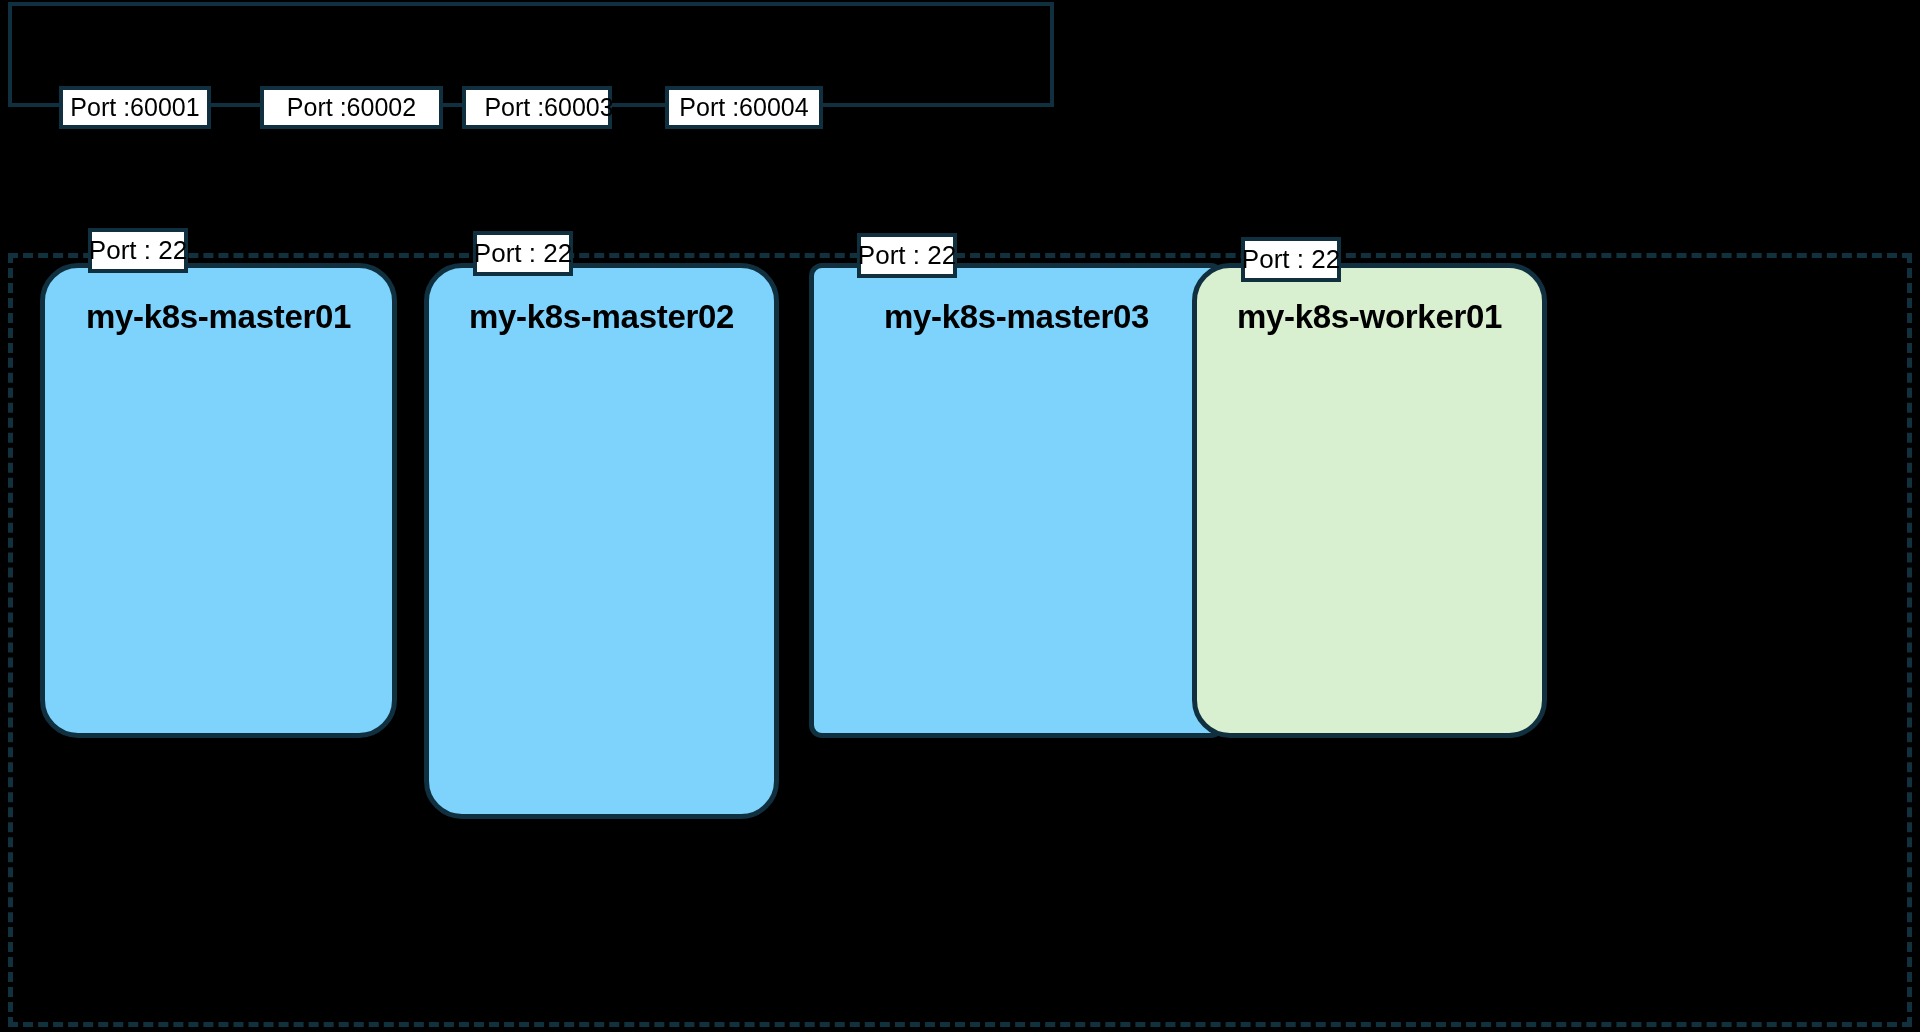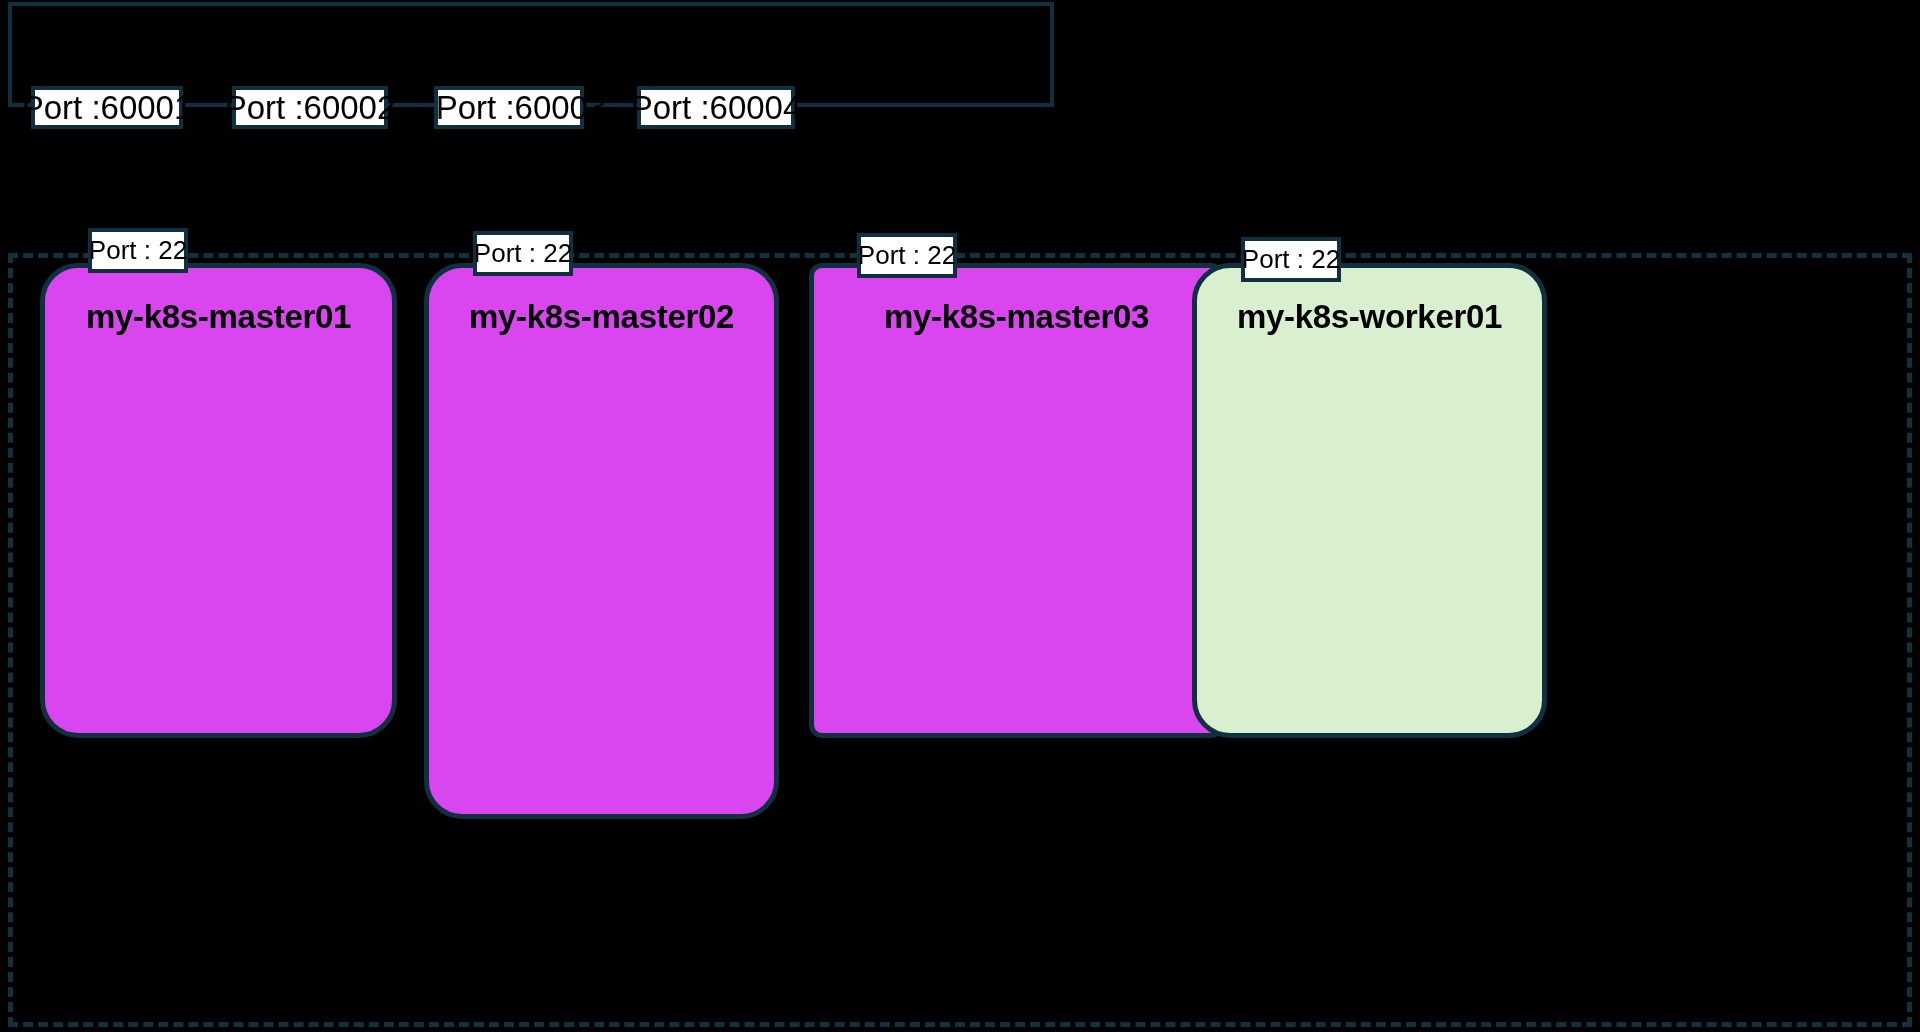--- a/index.html
+++ b/index.html
@@ -41,25 +41,26 @@
   .nat-port {
     position: absolute;
     height: 43px;
     background: #ffffff;
     border: 4px solid #10303f;
     box-sizing: border-box;
     display: flex;
     align-items: center;
     justify-content: center;
     color: #000000;
-    font-size: 33px;
+    font-size: 25px;
     font-family: "Liberation Sans", sans-serif;
     letter-spacing: 0px;
     white-space: nowrap;
     z-index: 6;
+    margin-left: 28px;
   }
 
   
   .vm-container {
     position: absolute;
     left: 8px;
     top: 253px;
     width: 1904px;
     height: 774px;
     border: 5px dashed #12313f;
@@ -68,21 +69,21 @@
   }
 
   
   .vm-card {
     position: absolute;
     border: 5px solid #10303f;
     border-radius: 38px;
     box-sizing: border-box;
     z-index: 3;
   }
-  .vm-card.peach { background: #d946ef; }
+  .vm-card.peach { background: #7dd3fc; }
   .vm-card.green { background: #d8efd0; padding-left: 33px; }
 
   .vm-title {
     position: absolute;
     left: 0;
     right: 0;
     top: 30px;
     text-align: center;
     font-size: 33px;
     font-weight: bold;
@@ -111,21 +112,21 @@
 </style>
 </head>
 <body>
 
 <div id="diagram">
 
   <div class="host-rect"></div>
 
   <div id="nat-ports-layer">
       <div class="nat-port" style="left: 31px; top: 86px; width: 152px;">Port :60001</div>
-      <div class="nat-port" style="left: 232px; top: 86px; width: 156px;">Port :60002</div>
+      <div class="nat-port" style="left: 232px; top: 86px; width: 183px;">Port :60002</div>
       <div class="nat-port" style="left: 434px; top: 86px; width: 150px; padding-left: 24px;">Port :60003</div>
       <div class="nat-port" style="left: 637px; top: 86px; width: 158px; text-align: right;">Port :60004</div>
     </div>
 
   <div class="vm-container"></div>
 
   <div id="vm-layer">
       <div class="vm-card peach" style="left: 40px; top: 263px; width: 357px; height: 475px;">
         <div class="vm-title">my-k8s-master01</div>
       </div>

